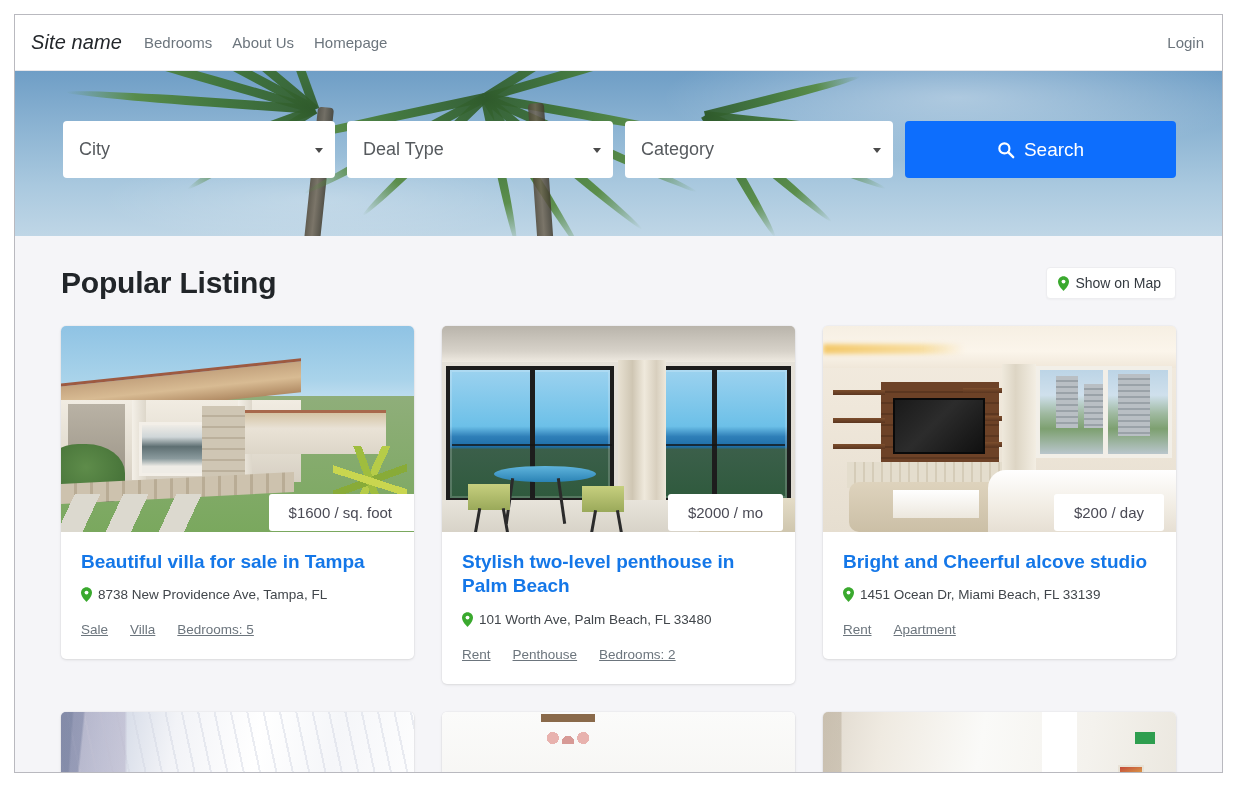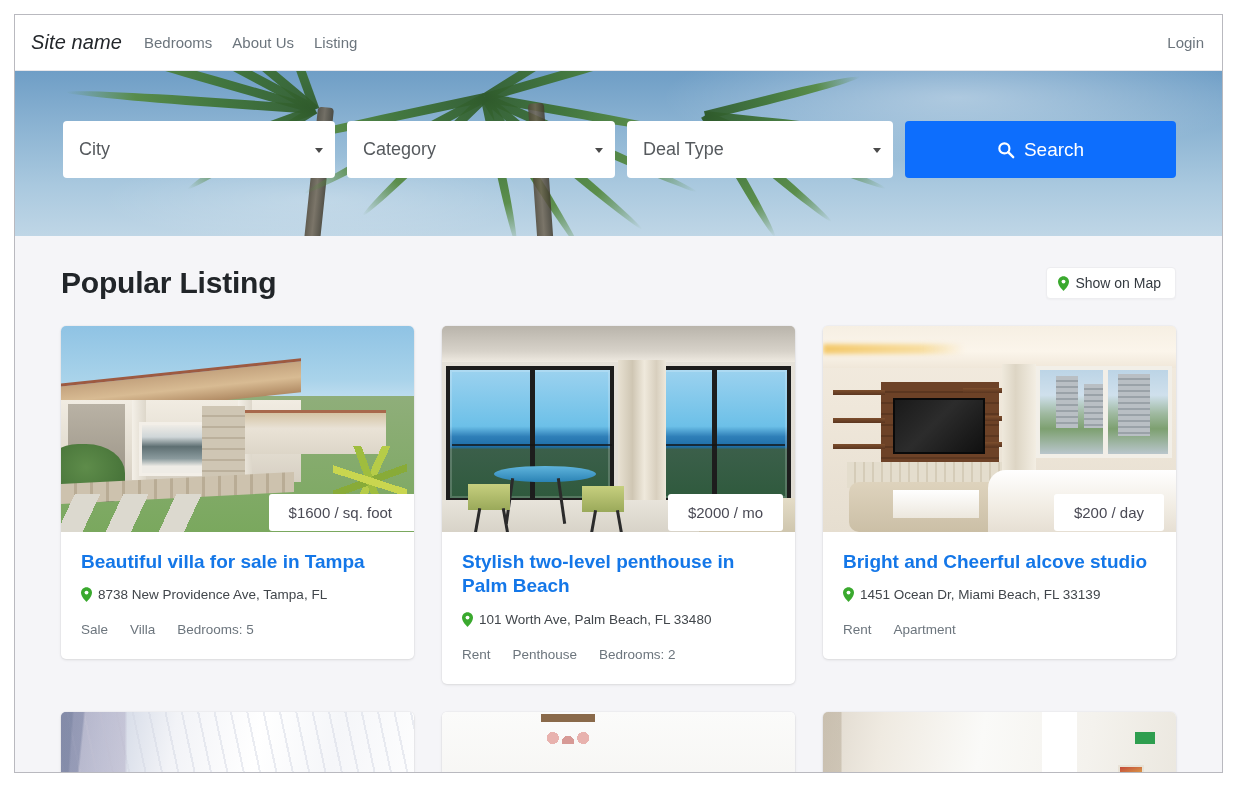--- a/index.html
+++ b/index.html
@@ -434,36 +434,36 @@
   }
   .card-addr {
     display: flex;
     align-items: flex-start;
     gap: 6px;
     font-size: 13.5px;
     color: #41464b;
     margin-bottom: 20px;
   }
   .tags { display: flex; gap: 22px; }
-  .tag { font-size: 13.5px; color: #6c757d; }
+  .tag { font-size: 13.5px; color: #6c757d; text-decoration: underline; }
 
   
   .pin { flex: none; }
 </style>
 </head>
 <body>
 
 <div class="browser-frame">
 
   <div class="navbar">
     <div class="brand">Site name</div>
     <div class="nav-links">
       <div class="nav-link">Bedrooms</div>
       <div class="nav-link">About Us</div>
-      <div class="nav-link">Listing</div>
+      <div class="nav-link">Homepage</div>
     </div>
     <div class="nav-spacer"></div>
     <div class="nav-login">Login</div>
   </div>
 
   <div class="hero">
     <div class="hero-sky"></div>
 
     <div class="palm" style="left:300px;top:34px;">
       <div class="frond" style="width:250px; transform: rotate(184deg);"></div>
@@ -496,26 +496,26 @@
       <div class="frond" style="width:165px; transform: rotate(40deg);"></div>
       <div class="frond" style="width:140px; transform: rotate(60deg);"></div>
       <div class="frond" style="width:160px; transform: rotate(-14deg);"></div>
     </div>
 
     <div class="search-row">
       <div class="select-box city">
         <span class="select-label">City</span>
         <span class="caret"></span>
       </div>
+      <div class="select-box deal">
+        <span class="select-label">Deal Type</span>
+        <span class="caret"></span>
+      </div>
       <div class="select-box cat">
         <span class="select-label">Category</span>
-        <span class="caret"></span>
-      </div>
-      <div class="select-box deal">
-        <span class="select-label">Deal Type</span>
         <span class="caret"></span>
       </div>
       <button class="search-btn">
         <svg class="mag" width="18" height="18" viewBox="0 0 20 20">
           <circle cx="8.2" cy="8.2" r="5.6" fill="none" stroke="#ffffff" stroke-width="2.4"></circle>
           <line x1="12.4" y1="12.4" x2="18" y2="18" stroke="#ffffff" stroke-width="2.6" stroke-linecap="round"></line>
         </svg>
         <span>Search</span>
       </button>
     </div>

